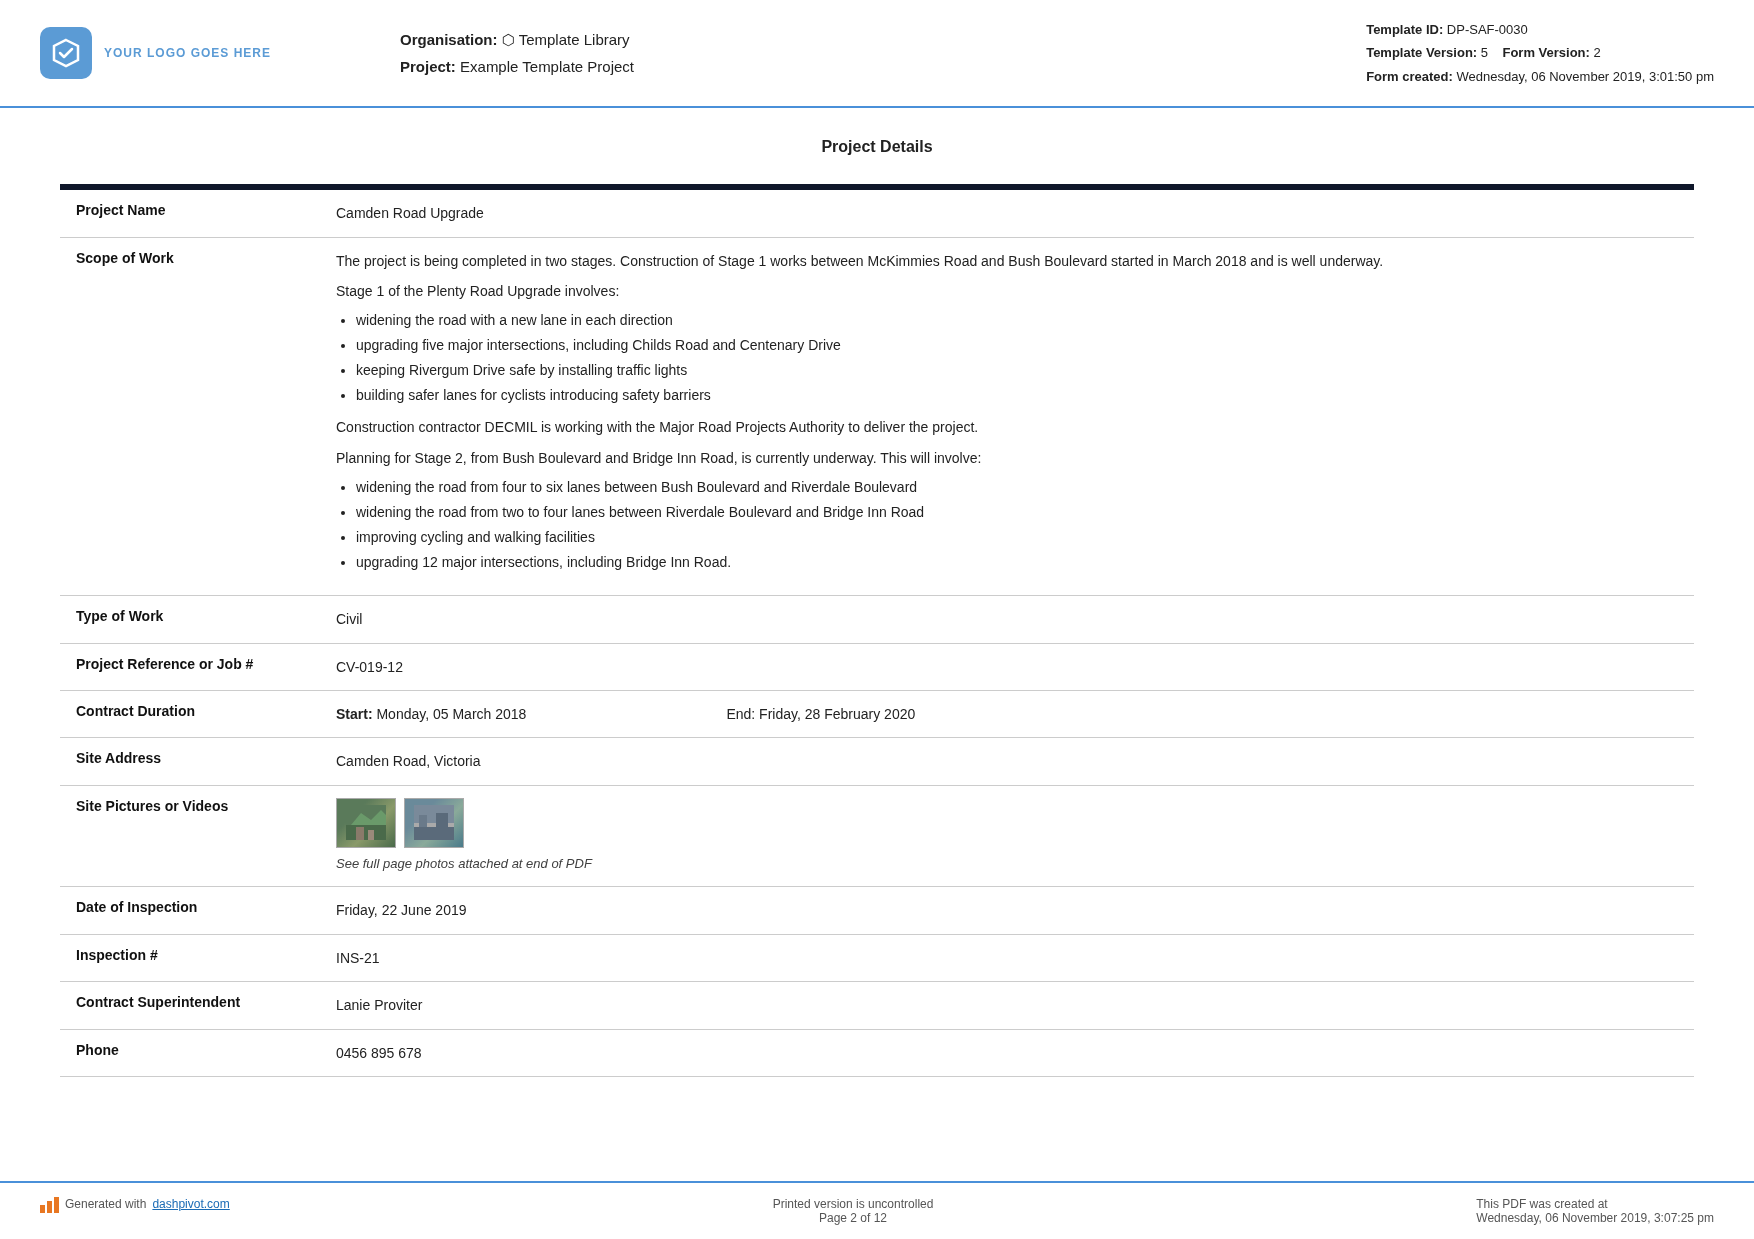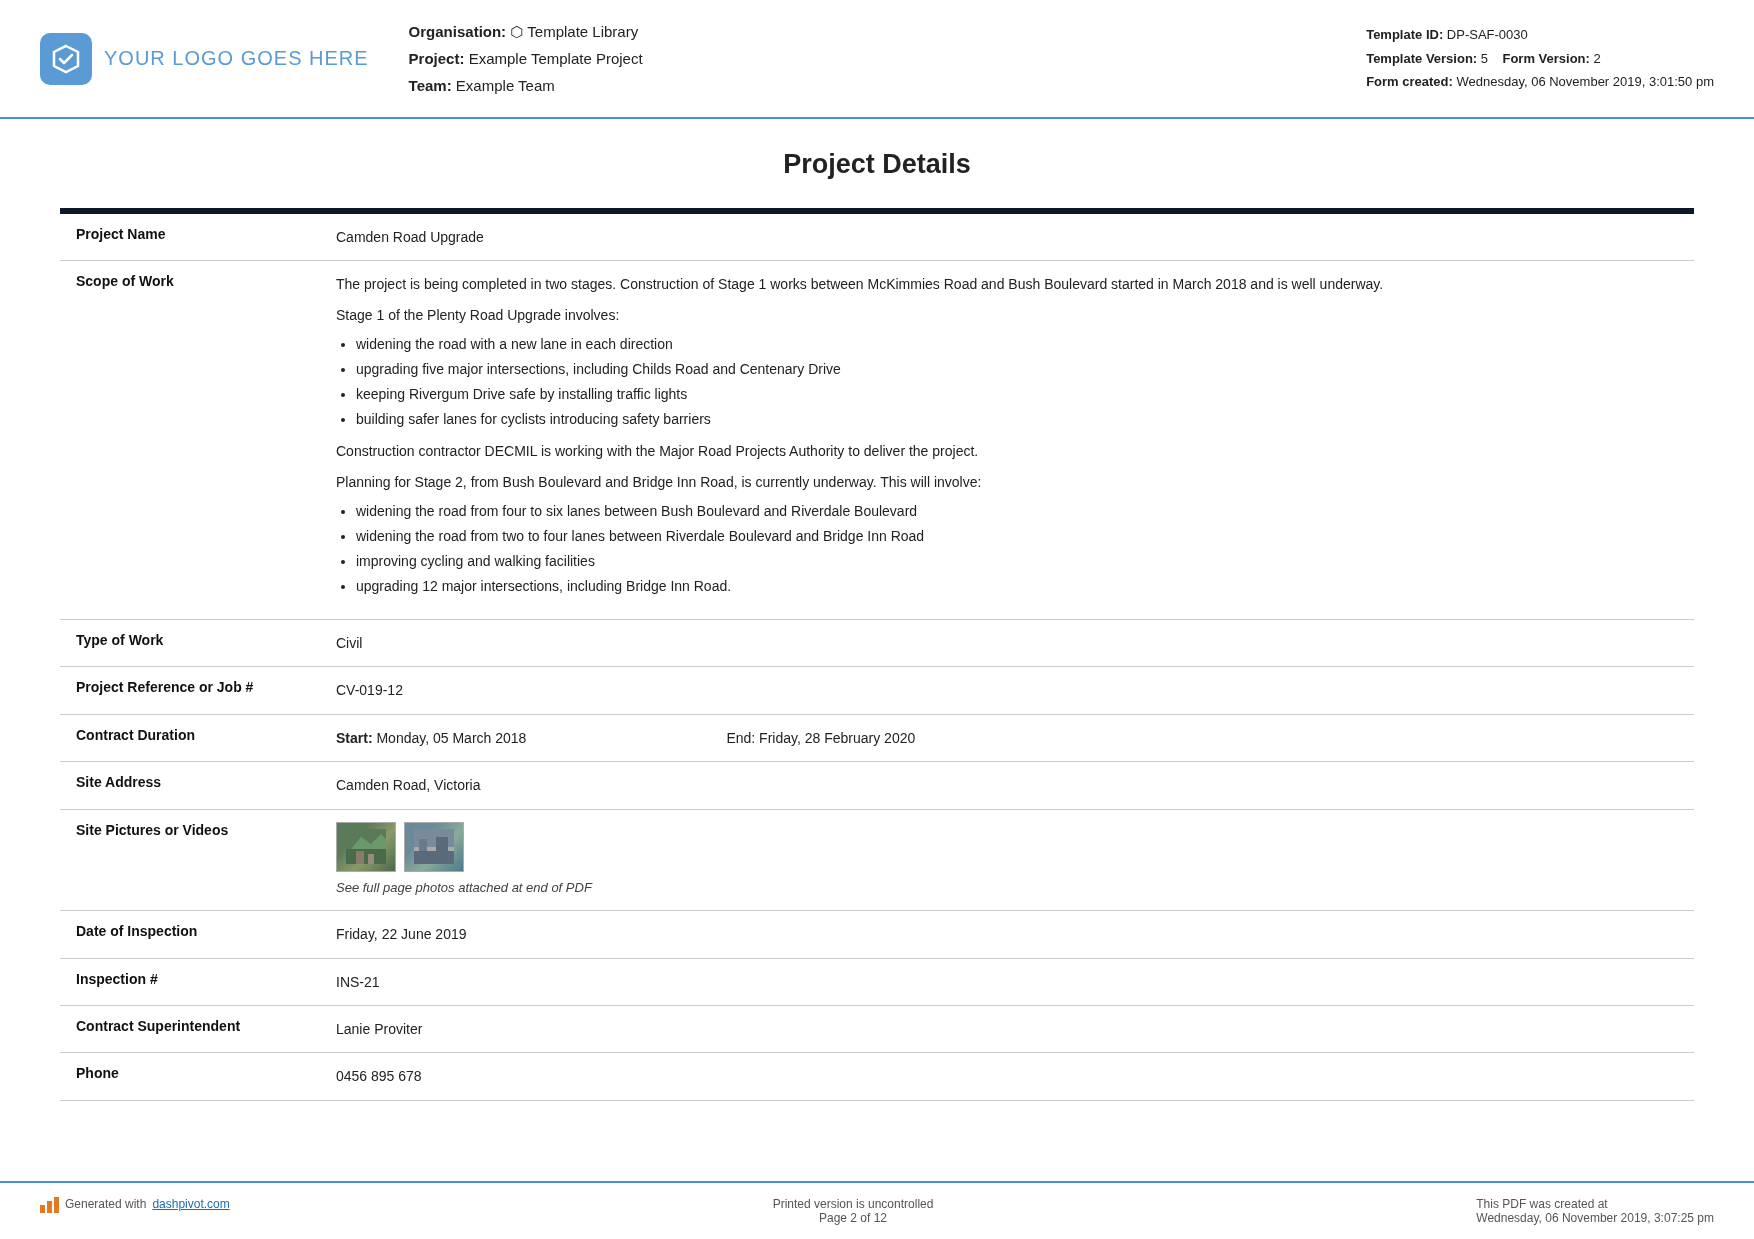--- a/index.html
+++ b/index.html
@@ -35,22 +35,22 @@
       display: flex;
       align-items: center;
       justify-content: center;
     }
     .logo-icon svg {
       width: 32px;
       height: 32px;
       fill: white;
     }
     .logo-text {
-      font-size: 20px;
-      font-weight: normal;
+      font-size: 12px;
+      font-weight: bold;
       color: #5b9bd5;
       letter-spacing: 1px;
     }
     .header-meta {
       flex: 1;
       padding-left: 40px;
       font-size: 15px;
       line-height: 1.8;
     }
     .header-meta span.label { font-weight: bold; }
@@ -61,21 +61,21 @@
     }
     .header-right span.label { font-weight: bold; }
 
     
     .main {
       flex: 1;
       padding: 30px 60px;
     }
     .page-title {
       text-align: center;
-      font-size: 27px;
+      font-size: 16px;
       font-weight: bold;
       margin-bottom: 28px;
     }
 
     
     .details-table {
       width: 100%;
       border-collapse: collapse;
     }
     .details-table tr {
@@ -208,24 +208,20 @@
   </div>
 
   <div class="header-meta">
     <div>
       <span class="label">Organisation:</span>
       <span>⬡ Template Library</span>
     </div>
     <div>
       <span class="label">Project:</span>
       <span>Example Template Project</span>
-    </div>
-    <div>
-      <span class="label">Team:</span>
-      <span>Example Team</span>
     </div>
   </div>
 
   <div class="header-right">
     <div>
       <span class="label">Template ID:</span>
       <span>DP-SAF-0030</span>
     </div>
     <div>
       <span class="label">Template Version:</span>

